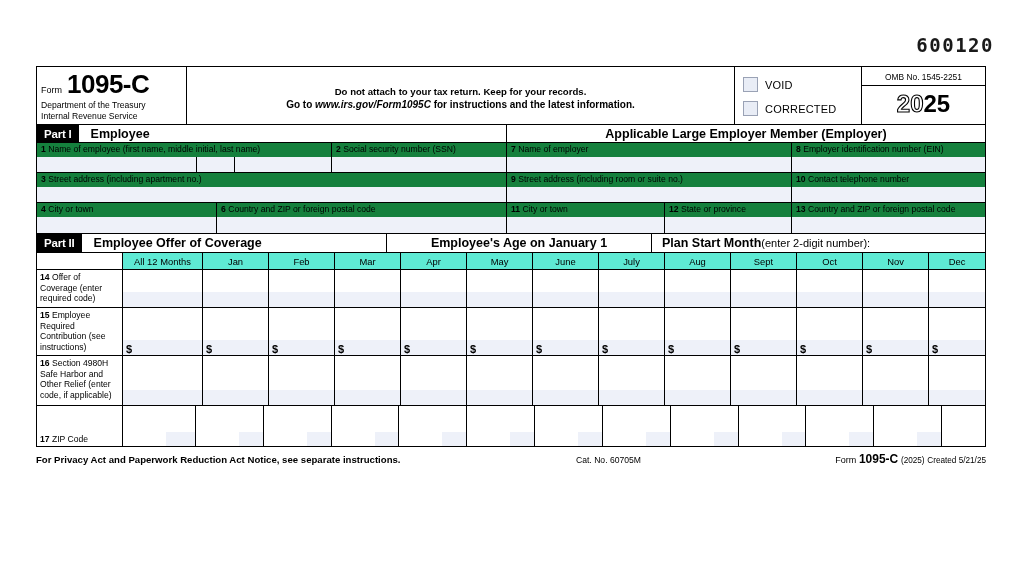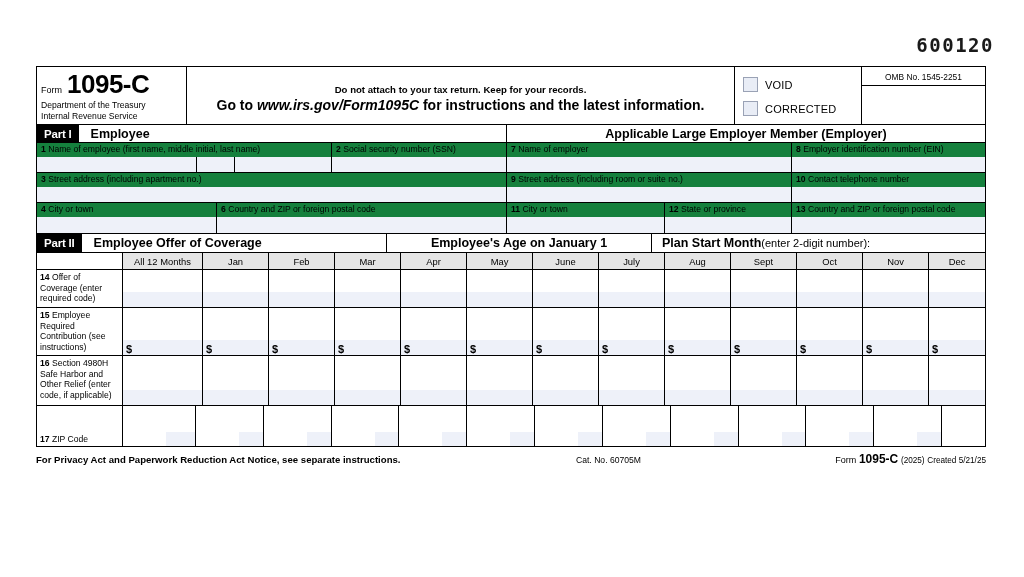--- a/index.html
+++ b/index.html
@@ -89,21 +89,21 @@
     font-weight: bold;
     letter-spacing: -0.2px;
     line-height: 1.1;
   }
   .hdr-sub1 {
     font-size: 9.6px;
     font-weight: bold;
     margin-top: 4px;
   }
   .hdr-sub2 {
-    font-size: 14px;
+    font-size: 10px;
     font-weight: bold;
     margin-top: 2px;
   }
   .hdr-sub2 i { font-style: italic; }
 
   .hdr-checks {
     width: 126px;
     padding: 7px 0 5px 8px;
     display: flex;
     flex-direction: column;
@@ -257,21 +257,21 @@
     display: flex;
     border-bottom: 1px solid #000;
     height: 17px;
   }
   .p2head .hc {
     border-right: 1px solid #000;
     font-size: 9.4px;
     display: flex;
     align-items: center;
     justify-content: center;
-    background: #e5e5e5;
+    background: #5eead4;
   }
   .p2head .hc:last-child { border-right: none; }
 
   .p2row {
     display: flex;
     border-bottom: 1px solid #000;
   }
   .p2row:last-child { border-bottom: none; }
 
   .p2lbl {
@@ -373,20 +373,24 @@
           <div class="chk-label">VOID</div>
         </div>
         <div class="chk-row">
           <div class="chk-box"></div>
           <div class="chk-label">CORRECTED</div>
         </div>
       </div>
 
       <div class="hdr-omb">
         <div class="omb-top">OMB No. 1545-2251</div>
+        <div class="omb-year">
+          <span class="year-hollow">20</span>
+            <span class="year-solid">25</span>
+        </div>
       </div>
     </div>
 
     <div class="partbar">
       <div class="partbar-left">
         <div class="part-badge">Part I</div>
         <div class="part-title">Employee</div>
       </div>
       <div class="partbar-right">Applicable Large Employer Member (Employer)</div>
     </div>

